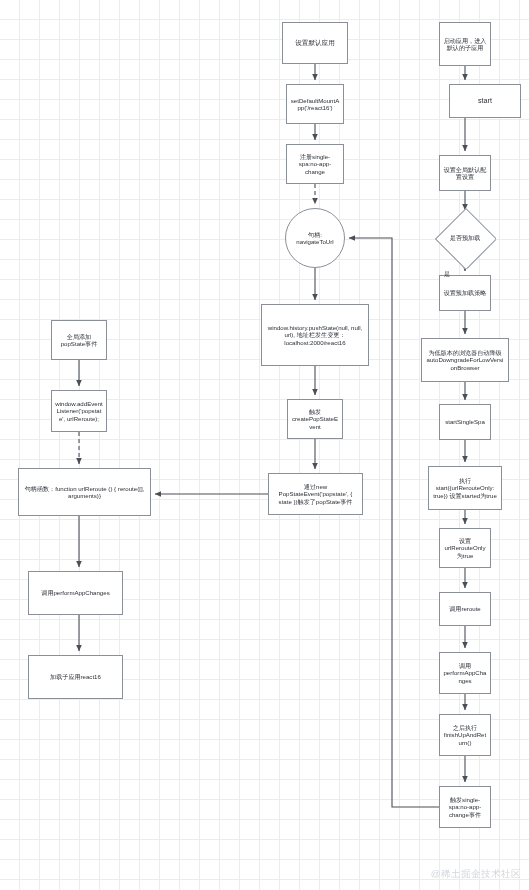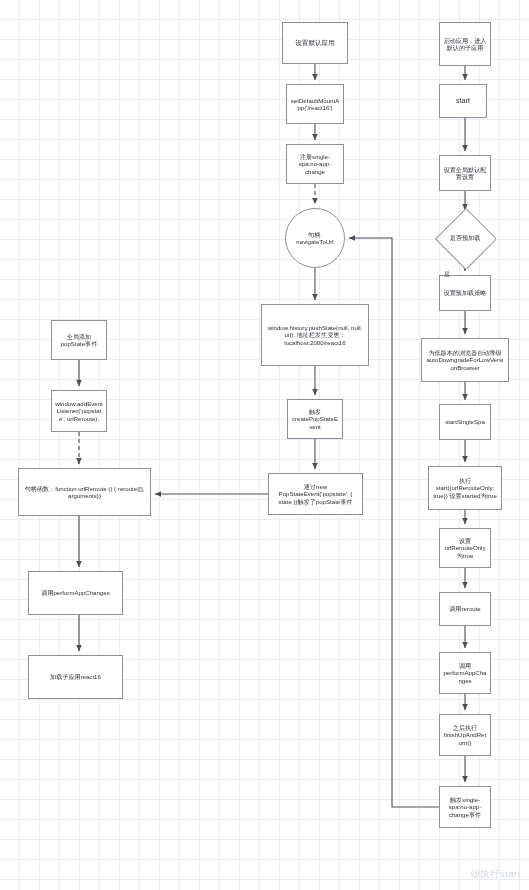--- a/index.html
+++ b/index.html
@@ -151,21 +151,21 @@
     </div>
     <div class="node f6" style="left: 28px; top: 571px; width: 95px; height: 44px;">
       <span>调用performAppChanges</span>
     </div>
     <div class="node f6" style="left: 28px; top: 655px; width: 95px; height: 44px;">
       <span>加载子应用react16</span>
     </div>
     <div class="node f6" style="left: 439px; top: 22px; width: 52px; height: 44px;">
       <span>启动应用，进入默认的子应用</span>
     </div>
-    <div class="node f7" style="left: 439px; top: 84px; width: 48px; height: 34px;">
+    <div class="node f7" style="left: 449px; top: 84px; width: 72px; height: 34px;">
       <span>start</span>
     </div>
     <div class="node f6" style="left: 439px; top: 155px; width: 52px; height: 36px;">
       <span>设置全局默认配置设置</span>
     </div>
     <div class="node diamond f6" style="left: 434px; top: 207px; width: 62px; height: 62px;">
       <i class="dshape"></i>
       <span>是否预加载</span>
     </div>
     <div class="node f6" style="left: 439px; top: 275px; width: 52px; height: 36px;">
@@ -189,14 +189,14 @@
     <div class="node f6" style="left: 439px; top: 652px; width: 52px; height: 42px;">
       <span>调用performAppChanges</span>
     </div>
     <div class="node f6" style="left: 439px; top: 714px; width: 52px; height: 42px;">
       <span>之后执行finishUpAndReturn()</span>
     </div>
     <div class="node f6" style="left: 439px; top: 786px; width: 52px; height: 42px;">
       <span>触发single-spa:no-app-change事件</span>
     </div>
     <div class="edge-label" style="left: 444px; top: 270px;">是</div>
-    <div id="watermark">@执行start</div>
+    <div id="watermark">@稀土掘金技术社区</div>
 </div>
 
 </body></html>

